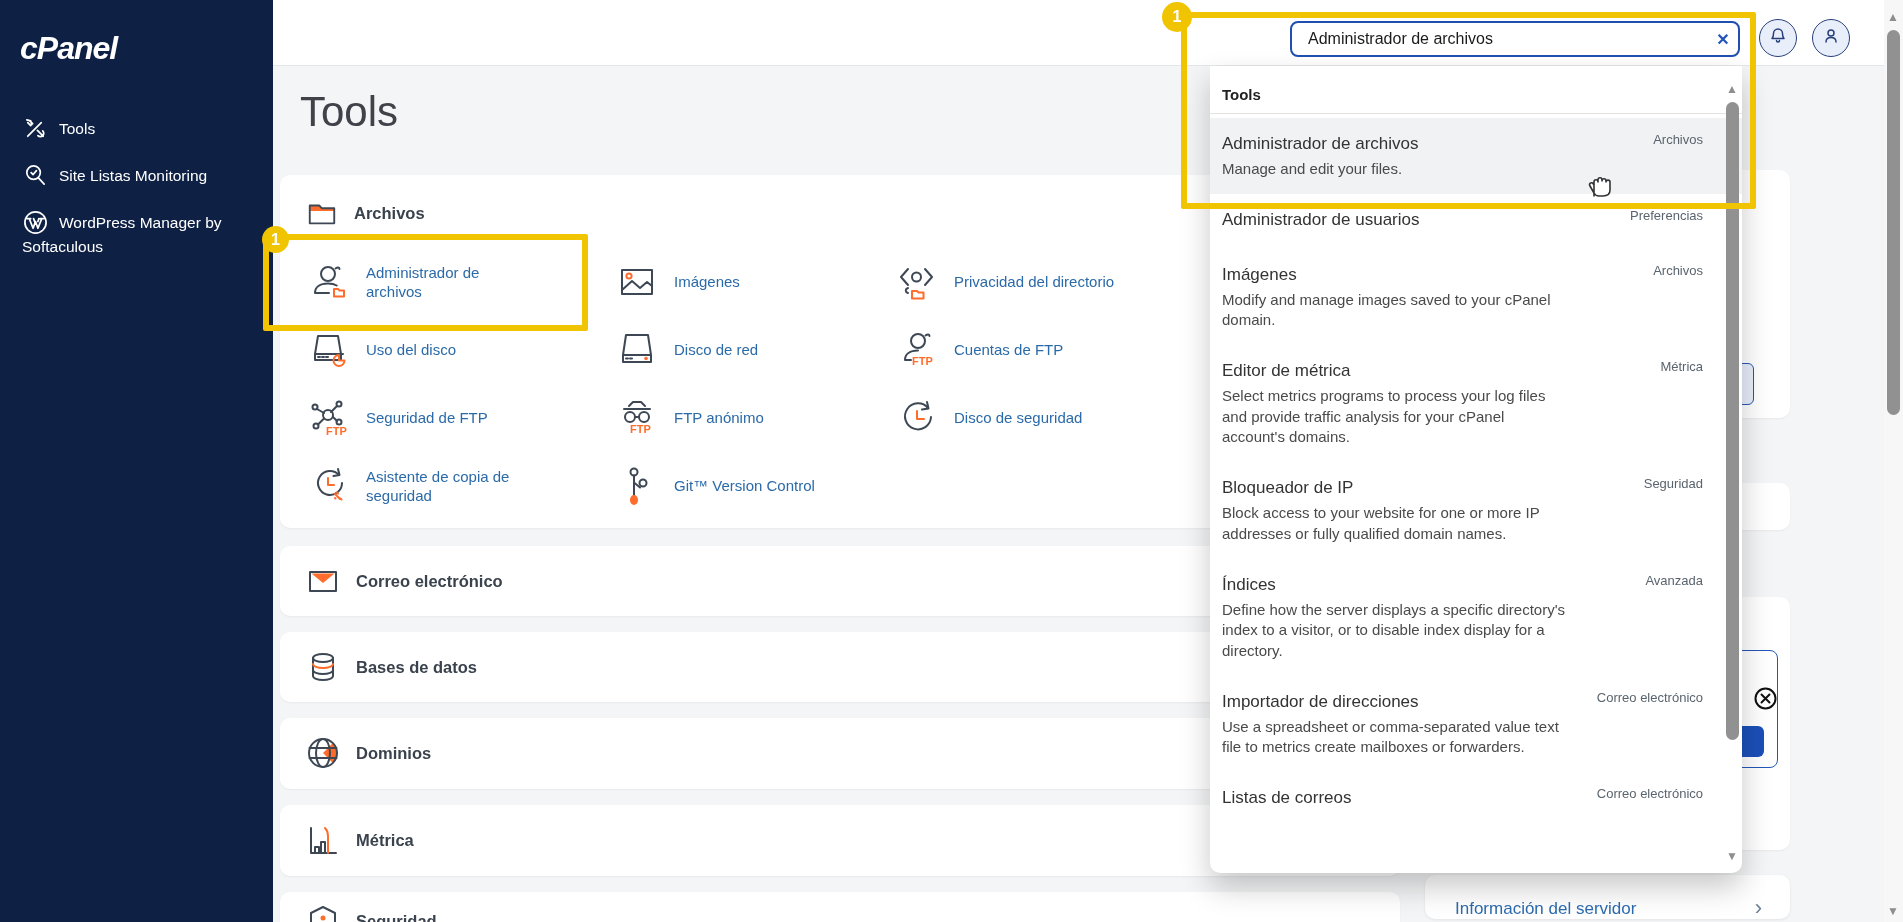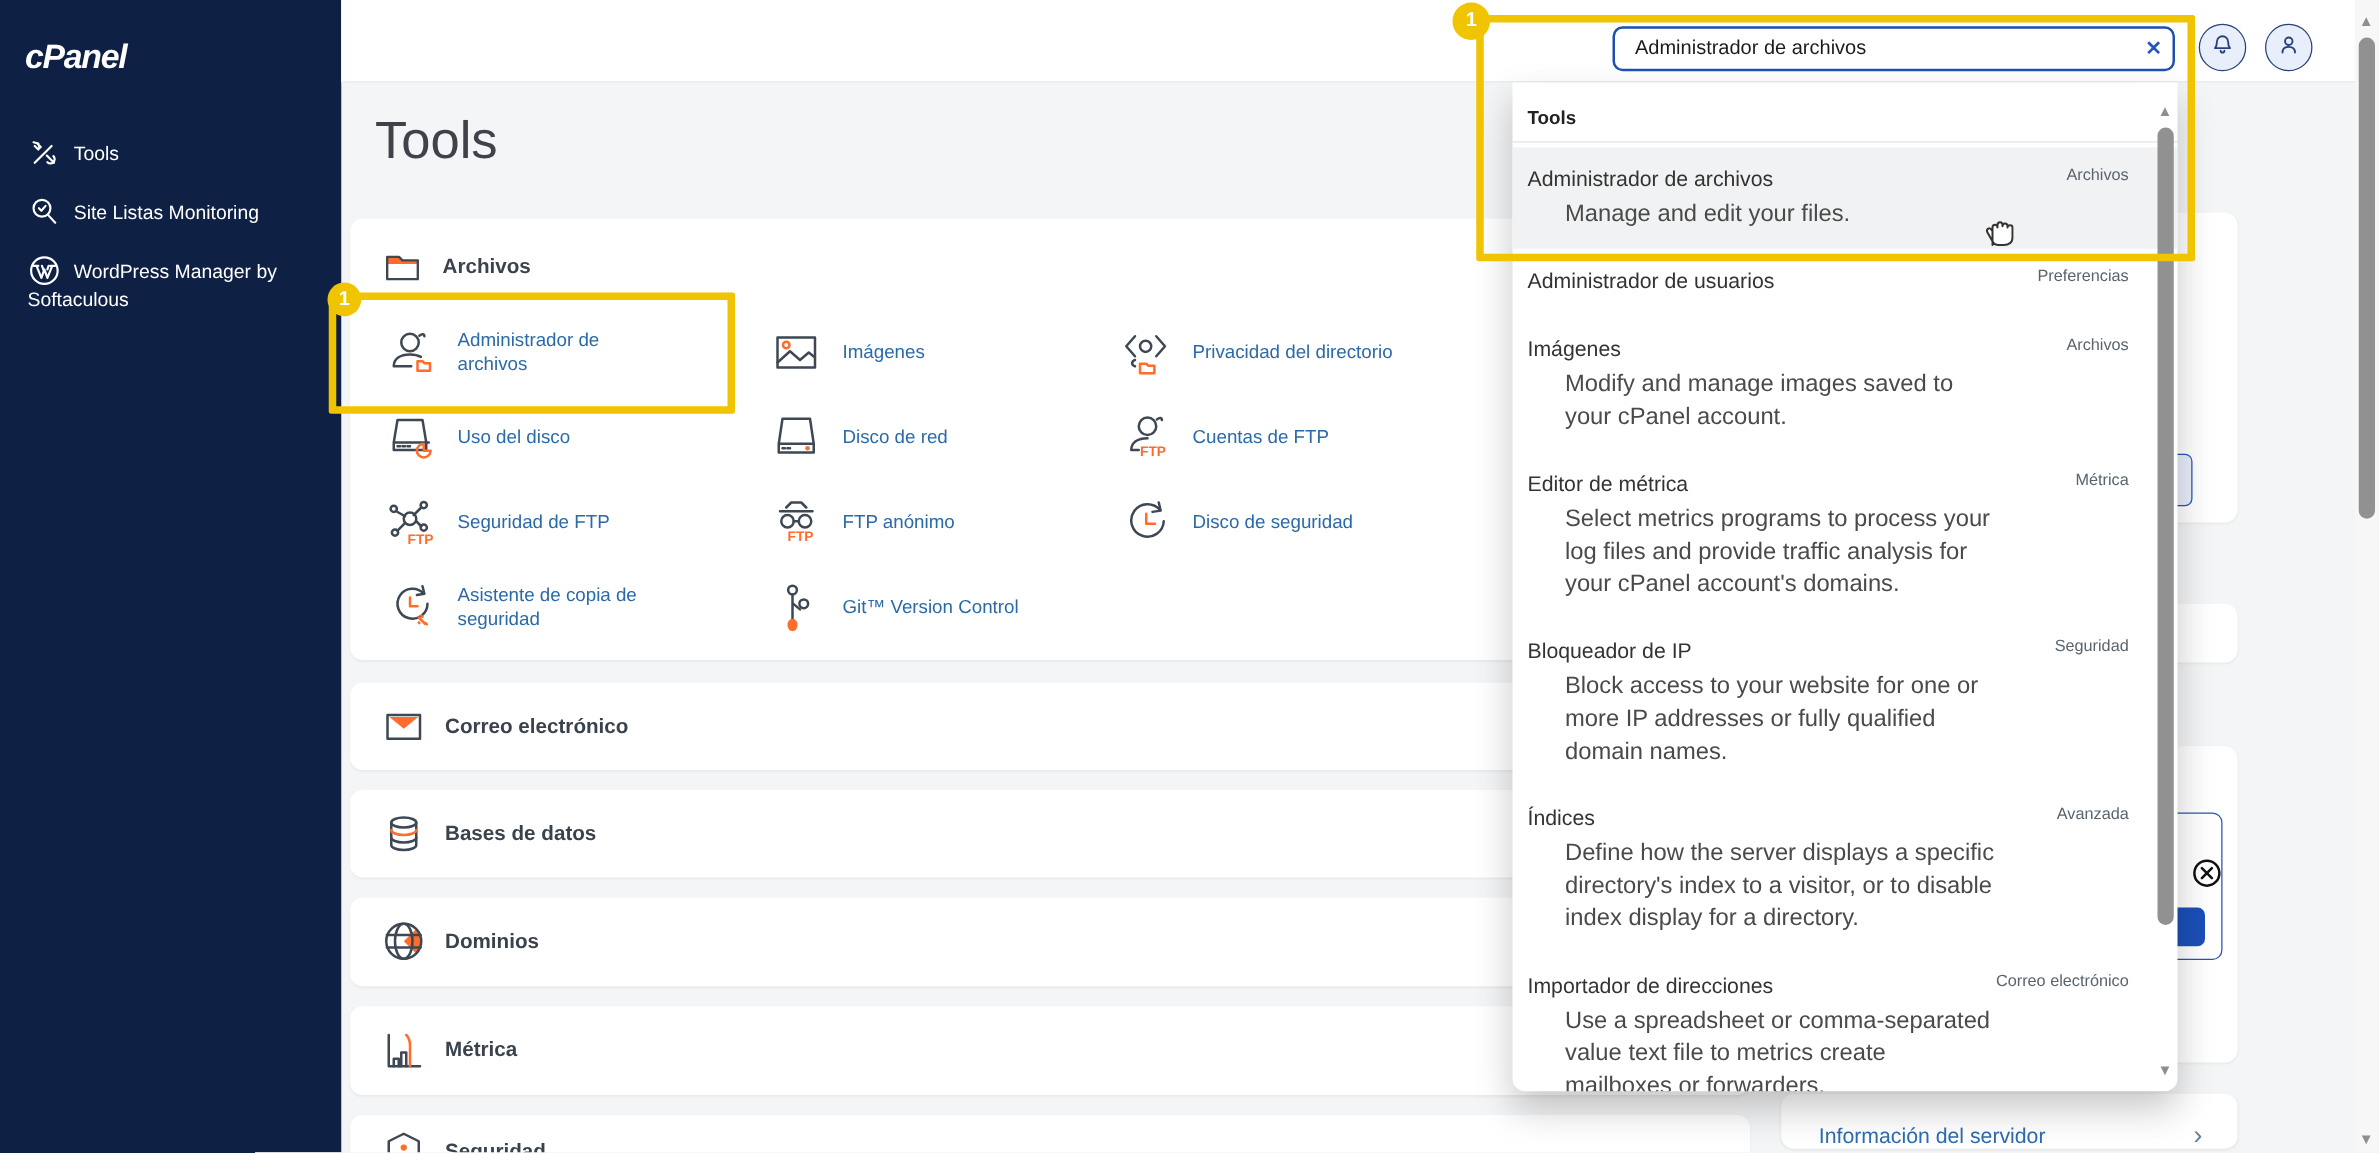--- a/index.html
+++ b/index.html
@@ -2,21 +2,21 @@
 <html><head>
 <meta charset="utf-8">
 <style>
   * { margin:0; padding:0; box-sizing:border-box; }
   html,body { width:1903px; height:922px; overflow:hidden; }
   body { font-family:"Liberation Sans", sans-serif; background:#f4f5f6; }
   .app { position:relative; width:1903px; height:922px; overflow:hidden; background:#f4f5f6; }
 
   
   .sidebar { position:absolute; left:0; top:0; width:273px; height:922px; background:#0e2144; color:#fff; z-index:5; }
-  .logo { margin:30px 0 0 20px; font-size:27px; font-weight:bold; font-style:italic; letter-spacing:-1px; color:#fff; }
+  .logo { margin:30px 0 0 20px; font-size:32px; font-weight:bold; font-style:italic; letter-spacing:-1px; color:#fff; }
   .nav { margin-top:38px; }
   .nav-item { display:block; padding:10px 14px 10px 22px; color:#fff; font-size:15.5px; line-height:1.45; cursor:pointer; }
   .nav-item .nicon { display:inline-block; width:27px; height:27px; vertical-align:-8px; margin-right:10px; }
   .nav-item svg { width:27px; height:27px; }
 
   
   .topbar { position:absolute; left:273px; top:0; width:1611px; height:66px; background:#fff; border-bottom:1px solid #e4e6e8; z-index:6; }
   .search-box { position:absolute; left:1290px; top:21px; width:450px; height:36px; background:#fff; border:2px solid #1f4faf; border-radius:8px; z-index:40; display:flex; align-items:center; }
   .search-input { flex:1; border:none; outline:none; font-family:"Liberation Sans",sans-serif; font-size:16px; color:#1b1b1b; padding:0 8px 0 16px; background:transparent; }
   .search-clear { width:30px; text-align:center; color:#2456b8; font-size:16px; font-weight:bold; cursor:pointer; user-select:none; }
@@ -50,21 +50,21 @@
   .info-link { margin-left:30px; font-size:17px; color:#2c6cb0; cursor:pointer; }
   .info-chevron { position:absolute; right:28px; color:#6b7f95; font-size:22px; line-height:1; cursor:pointer; }
 
   
   .dropdown { position:absolute; left:1210px; top:66px; width:532px; height:807px; background:#fff; border-radius:0 0 10px 10px; box-shadow:0 14px 30px rgba(0,0,0,.22); overflow:hidden; z-index:30; }
   .dd-group { padding:20px 0 0 12px; font-size:15px; font-weight:bold; color:#222; }
   .dd-divider { height:1px; background:#e2e2e2; margin:10px 0 4px 0; }
   .dd-row { position:relative; padding:16px 120px 14px 12px; cursor:pointer; }
   .dd-row.highlighted { background:#f1f2f3; }
   .dd-title { font-size:17px; color:#333; margin-bottom:5px; }
-  .dd-desc { font-size:19px; color:#4a4a4a; line-height:1.38; max-width:345px;margin-left:30px; }
+  .dd-desc { font-size:15px; color:#4a4a4a; line-height:1.38; max-width:345px; }
   .dd-cat { position:absolute; top:14px; right:39px; font-size:13px; color:#5a646e; }
   .dd-scroll-up { position:absolute; top:16px; left:515px; width:14px; color:#8e8e8e; font-size:12px; text-align:center; z-index:31; cursor:pointer; }
   .dd-thumb { position:absolute; top:36px; left:516px; width:13px; height:638px; background:#919191; border-radius:7px; z-index:31; cursor:pointer; }
   .dd-scroll-down { position:absolute; bottom:10px; left:515px; width:14px; color:#8e8e8e; font-size:12px; text-align:center; z-index:31; cursor:pointer; }
 
   
   .anno-box { position:absolute; border:6px solid #f0c400; z-index:50; pointer-events:none; border-radius:2px; }
   .anno-badge { position:absolute; width:30px; height:30px; border-radius:50%; background:#f0c400; color:#fff; font-size:16px; font-weight:bold; display:flex; align-items:center; justify-content:center; z-index:51; }
 
   
@@ -359,21 +359,21 @@
           <div class="dd-cat">Archivos</div>
         </div>
 
         <div class="dd-row">
           <div class="dd-title">Administrador de usuarios</div>
           <div class="dd-cat">Preferencias</div>
         </div>
 
         <div class="dd-row">
           <div class="dd-title">Imágenes</div>
-          <div class="dd-desc">Modify and manage images saved to your cPanel account.</div>
+          <div class="dd-desc">Modify and manage images saved to your cPanel domain.</div>
           <div class="dd-cat">Archivos</div>
         </div>
 
 
         <div class="dd-row">
           <div class="dd-title">Editor de métrica</div>
           <div class="dd-desc">Select metrics programs to process your log files and provide traffic analysis for your cPanel account's domains.</div>
           <div class="dd-cat">Métrica</div>
         </div>
 

